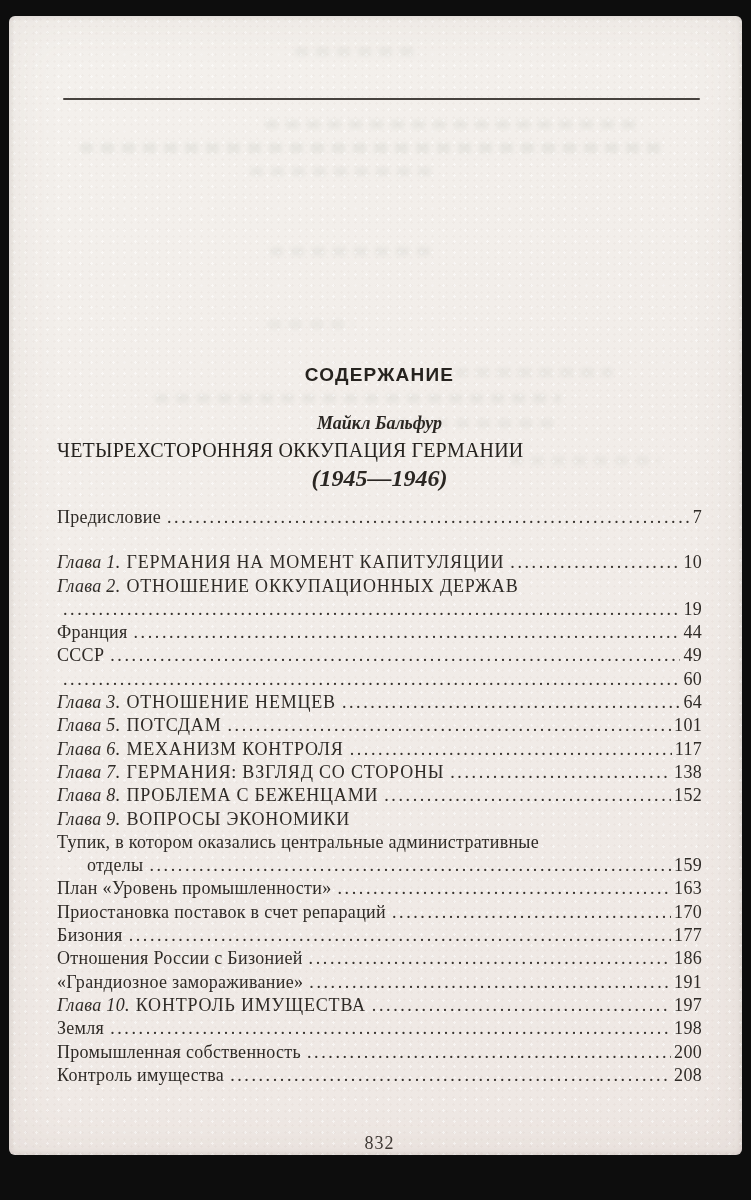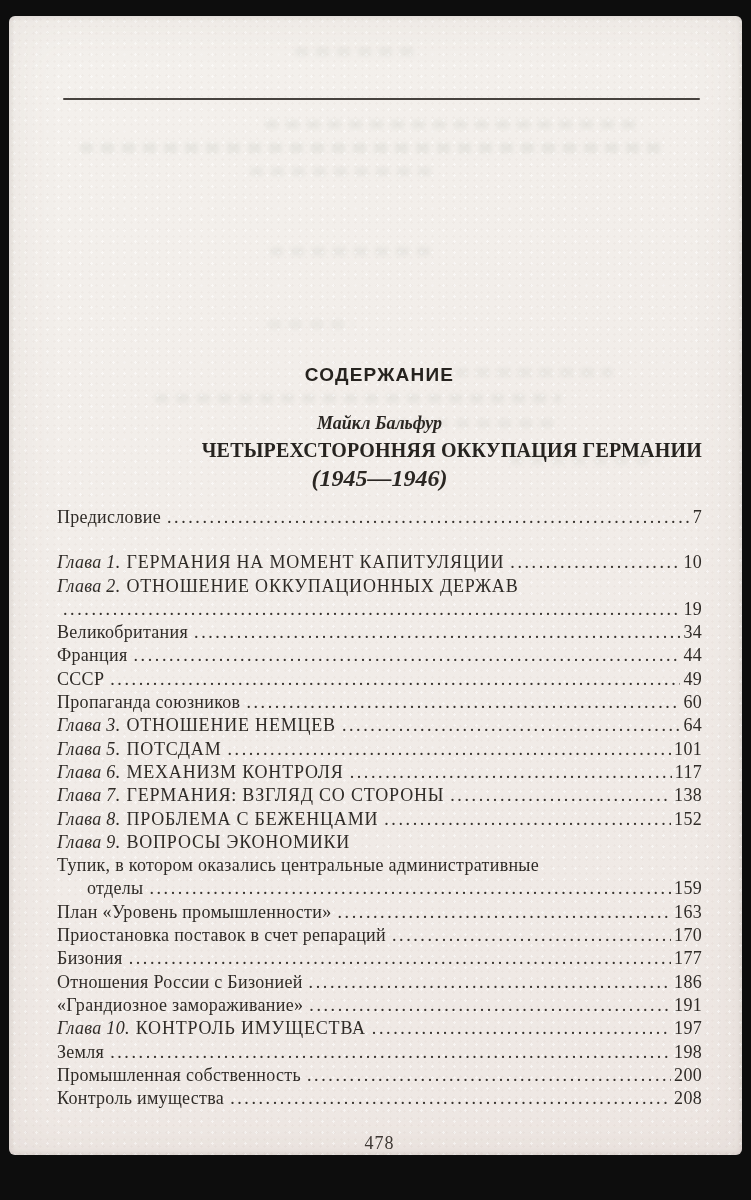--- a/index.html
+++ b/index.html
@@ -35,22 +35,22 @@
   .heading{
     position:absolute;left:48px;width:645px;text-align:center;
     font-family:"Liberation Sans", sans-serif;
     font-weight:bold;font-size:19px;letter-spacing:1.2px;color:#26231f;
   }
   .author{
     position:absolute;left:48px;width:645px;text-align:center;
     font-weight:bold;font-style:italic;font-size:18px;color:#2b2723;
   }
   .book-title{
-    position:absolute;left:48px;width:645px;text-align:right;
-    font-weight:bold;font-size:20px;letter-spacing:.2px;color:#26231f;
+    position:absolute;left:48px;width:645px;text-align:left;
+    font-weight:normal;font-size:20px;letter-spacing:.2px;color:#26231f;
   }
   .years{
     position:absolute;left:48px;width:645px;text-align:center;
     font-weight:bold;font-style:italic;font-size:24px;color:#2b2723;
   }
 
   .toc{position:absolute;top:490px;left:48px;width:645px;}
   .toc-row{
     display:flex;align-items:baseline;
     height:23.3px;line-height:23.3px;
@@ -115,39 +115,32 @@
     <span class="toc-title caps">ОТНОШЕНИЕ ОККУПАЦИОННЫХ ДЕРЖАВ</span>
 
   </div>
         <div class="toc-row">
 
     <span class="toc-dots"></span>
     <span class="toc-page">19</span>
   </div>
         <div class="toc-row">
 
-    <span class="toc-title">Великобритания</span>
-    <span class="toc-dots"></span>
-    <span class="toc-page">34</span>
-  </div>
-        <div class="toc-row">
-
     <span class="toc-title">Франция</span>
     <span class="toc-dots"></span>
     <span class="toc-page">44</span>
   </div>
         <div class="toc-row">
 
     <span class="toc-title">СССР</span>
     <span class="toc-dots"></span>
     <span class="toc-page">49</span>
   </div>
         <div class="toc-row">
 
-    <span class="toc-title">Пропаганда союзников</span>
     <span class="toc-dots"></span>
     <span class="toc-page">60</span>
   </div>
         <div class="toc-row">
     <span class="toc-chapter">Глава 3.</span>
     <span class="toc-title caps">ОТНОШЕНИЕ НЕМЦЕВ</span>
     <span class="toc-dots"></span>
     <span class="toc-page">64</span>
   </div>
         <div class="toc-row">
@@ -239,15 +232,15 @@
     <span class="toc-page">200</span>
   </div>
         <div class="toc-row">
 
     <span class="toc-title">Контроль имущества</span>
     <span class="toc-dots"></span>
     <span class="toc-page">208</span>
   </div>
       </div>
 
-    <div class="folio">478</div>
+    <div class="folio">832</div>
   </div>
 </div>
 
 </body></html>

